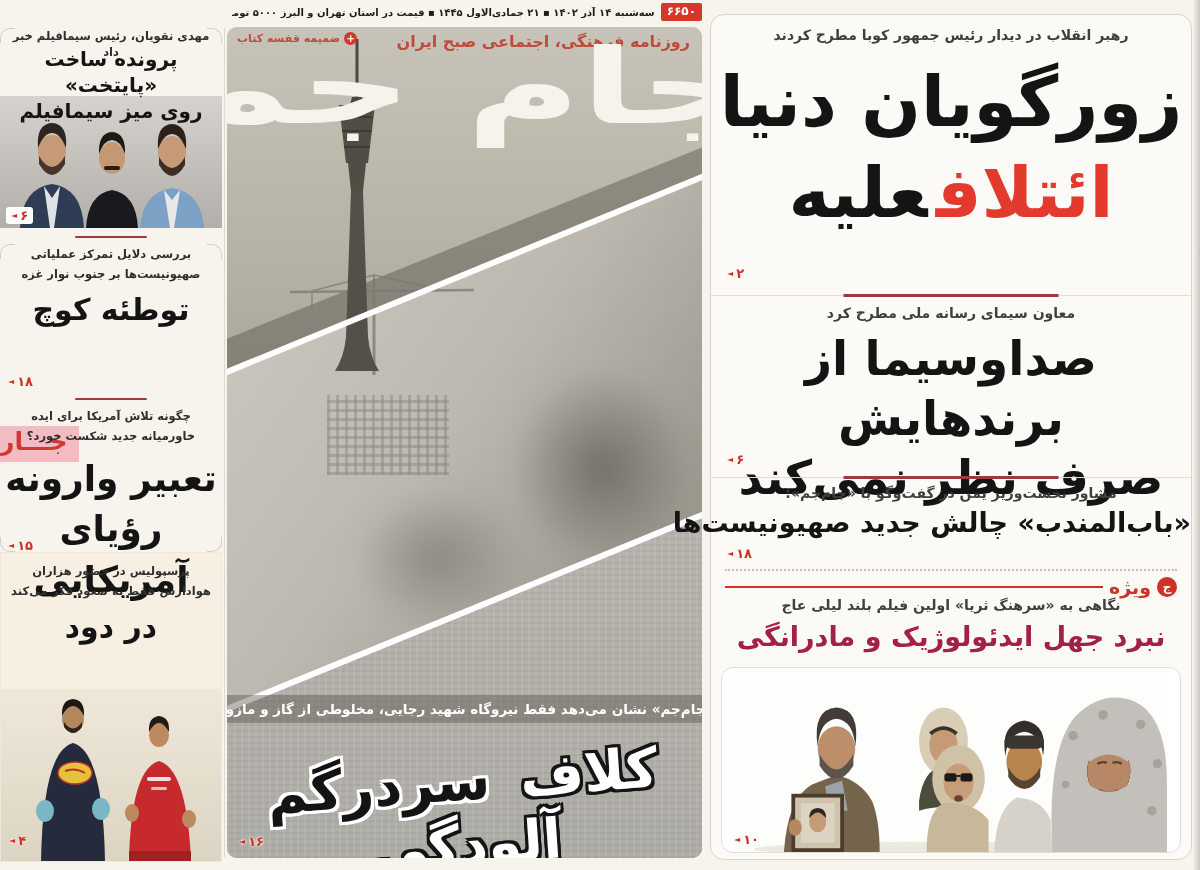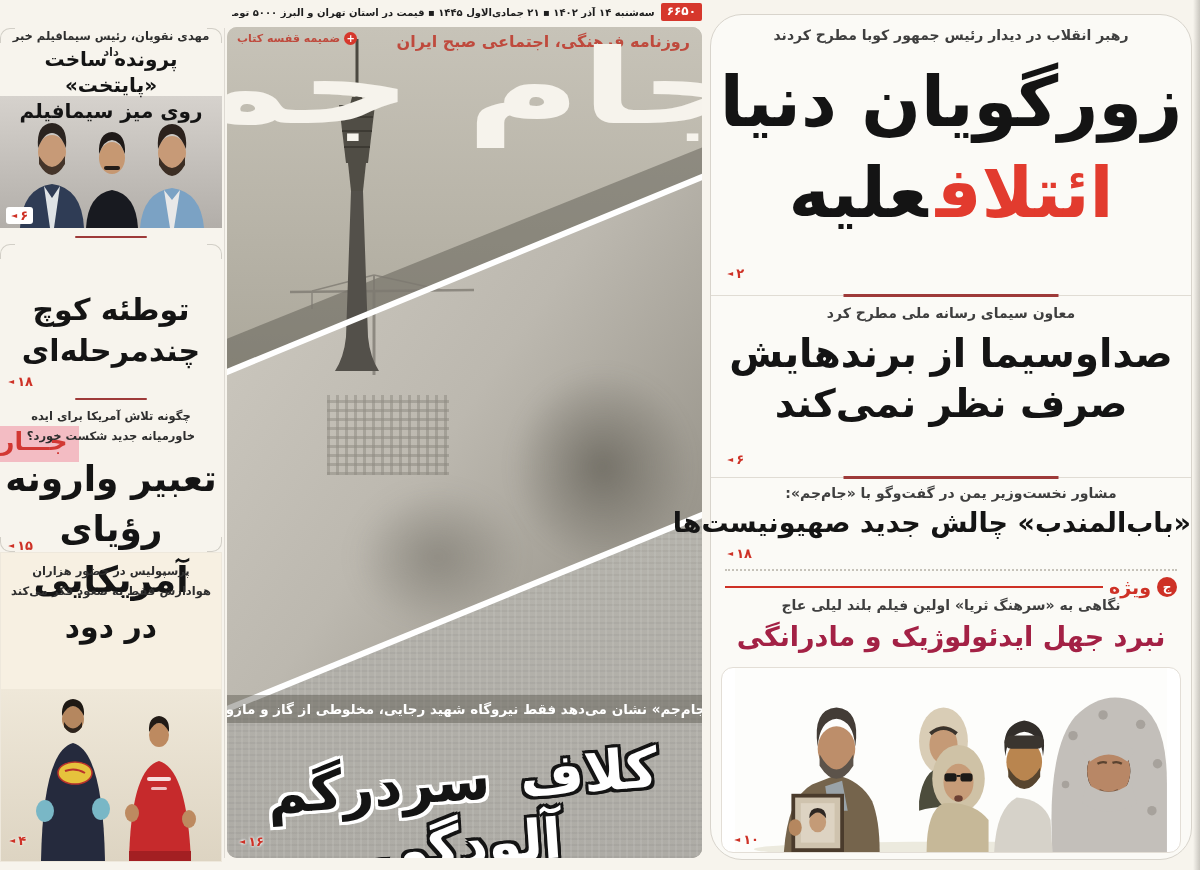--- a/index.html
+++ b/index.html
@@ -71,28 +71,28 @@
         3px 3px 0 #fff,-3px 0 0 #fff,3px 0 0 #fff,0 -3px 0 #fff,0 3px 0 #fff; }
 
   
   .pg { position:absolute; display:flex; align-items:center; gap:3px; direction:rtl;
         color:#ce3126; font-weight:bold; font-size:13px; line-height:1; }
   .pg .arr { font-size:8px; }
   .pg.chip { background:#fff; padding:2px 5px; border-radius:3px; }
 
   
   .right-col { position:absolute; right:8px; top:14px; width:482px; height:846px;
-        border:1px solid #d8d4cc; border-radius:32px; background:#fbfaf6; }
+        border:1px solid #d8d4cc; border-radius:14px; background:#fbfaf6; }
   .kicker { position:absolute; left:0; width:100%; text-align:center; color:#3f3f3f;
         font-size:14px; font-weight:600; }
   .rc-h1 { position:absolute; top:42px; left:0; width:100%; text-align:center;
         font-size:70px; line-height:1.3; font-weight:bold; color:#141414; letter-spacing:-1px; }
   .rc-h1 .red { color:#e23b2e; margin-left:8px; }
   .rc-h2 { position:absolute; top:314px; left:0; width:100%; text-align:center;
-        font-size:39px; line-height:1.27; font-weight:bold; color:#141414; letter-spacing:-1px; }
+        font-size:47px; line-height:1.27; font-weight:bold; color:#141414; letter-spacing:-1px; }
   .rc-h3 { position:absolute; top:492px; left:0; width:100%; text-align:center;
         font-size:27px; font-weight:bold; color:#141414; white-space:nowrap; }
   .rc-h4 { position:absolute; top:606px; left:0; width:100%; text-align:center;
         font-size:27px; font-weight:bold; color:#a32145; white-space:nowrap; }
   .rdiv { position:absolute; left:0; width:100%; height:1px; background:#e0dcd4; }
   .rdiv::after { content:""; position:absolute; left:50%; top:-1px; transform:translateX(-50%);
         width:215px; height:3px; background:#9e3a39; }
   .vz { position:absolute; top:554px; left:14px; right:14px; border-top:2px dotted #c6c2b9;
         padding-top:5px; display:flex; align-items:center; gap:6px; direction:rtl; }
   .vz-badge { width:20px; height:20px; border-radius:50%; background:#ce3126; color:#fff;
@@ -325,23 +325,23 @@
           <span class="arr">◄</span>
         </div>
       </div>
     </article>
 
     <div class="ldiv" style="top:208px;"></div>
 
     <article class="lart" style="top:216px; height:146px;">
       <span class="c tl"></span>
       <span class="c tr"></span>
+      <div class="lk">بررسی دلایل تمرکز عملیاتی صهیونیست‌ها بر جنوب نوار غزه</div>
       <div class="lh" style="top:46px; font-size:30px; line-height:1.35;">
         <div>توطئه کوچ</div>
-        <div>چندمرحله‌ای</div>
       </div>
       <div class="pg" style="left:8px; bottom:2px;">
         <span>۱۸</span>
         <span class="arr">◄</span>
       </div>
     </article>
 
     <div class="ldiv" style="top:370px;"></div>
 
     <article class="lart" style="top:378px; height:146px;">

